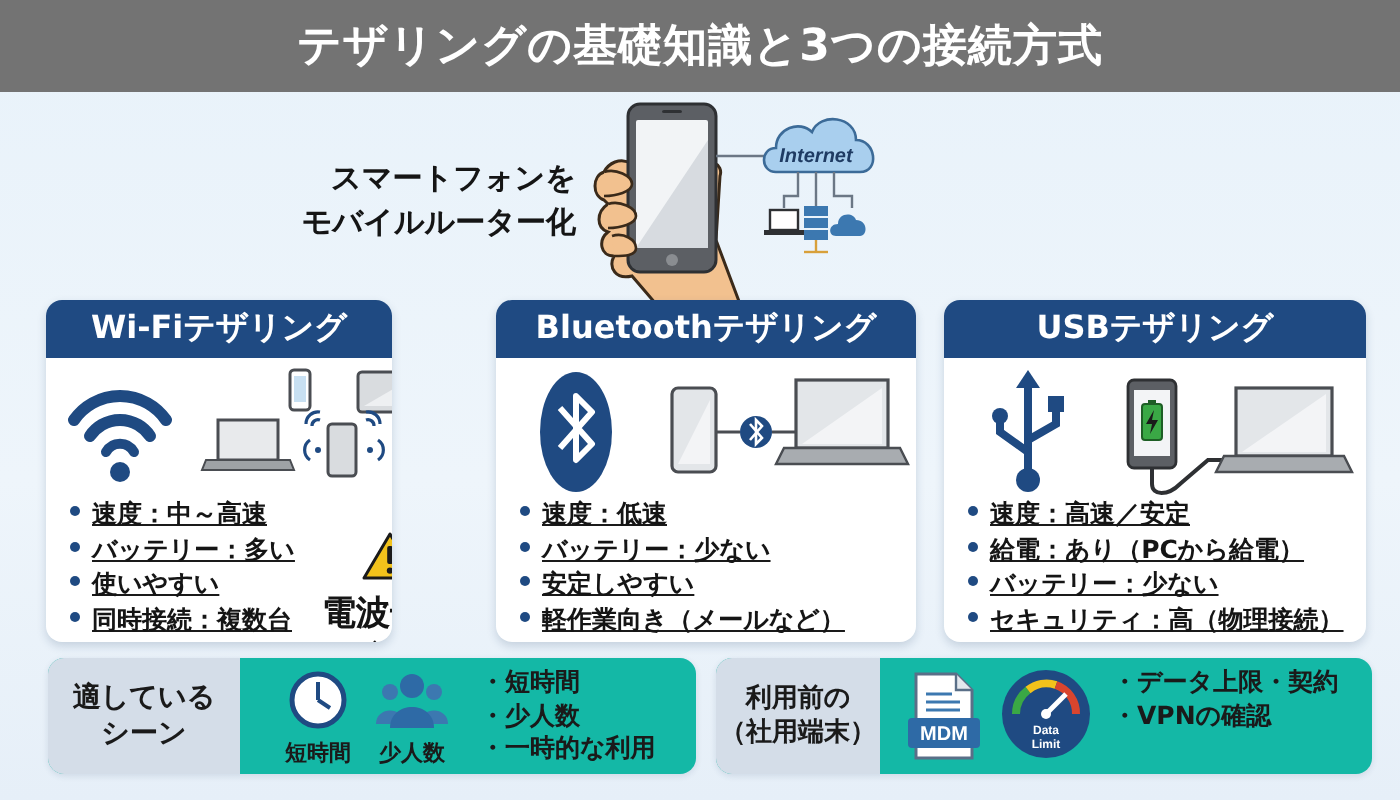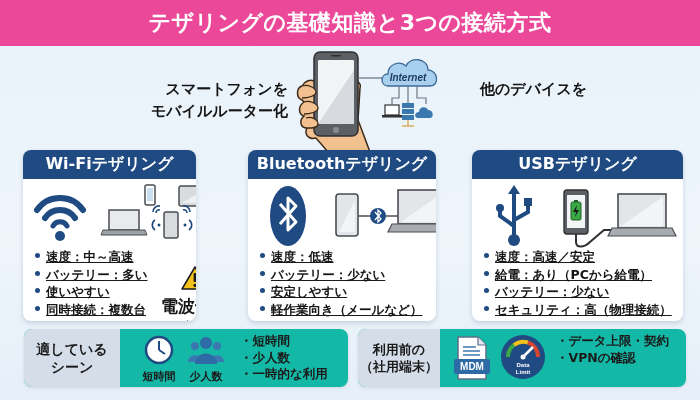--- a/index.html
+++ b/index.html
@@ -5,21 +5,21 @@
   * { box-sizing: border-box; margin: 0; padding: 0; }
   html, body { width: 700px; height: 400px; overflow: hidden; }
   body {
     font-family: "DejaVu Sans", "Liberation Sans", sans-serif;
     background: linear-gradient(180deg, #e8f2fa 0%, #eef5fb 60%, #e6eff8 100%);
     position: relative;
     color: #1a1a1a;
   }
   .header {
     position: absolute; left: 0; top: 0; width: 700px; height: 46px;
-    background: #ec4899;
+    background: #737373;
     display: flex; align-items: center; justify-content: center;
   }
   .header h1 {
     color: #fff; font-size: 22px; font-weight: bold; letter-spacing: 0.5px;
   }
   .intro-left, .intro-right {
     position: absolute; font-size: 15px; font-weight: bold; line-height: 22px; text-align: right; color: #151515;
   }
   .intro-left { left: 118px; top: 78px; width: 170px; }
   .intro-right { left: 480px; top: 78px; width: 130px; text-align: left; }
@@ -37,21 +37,21 @@
   .card-illus { position: absolute; left: 0; top: 32px; width: 100%; height: 68px; }
   .card ul { position: absolute; left: 12px; top: 98px; list-style: none; text-decoration: underline; }
   .card li {
     font-size: 12.5px; font-weight: bold; line-height: 17.5px; color: #151515; white-space: nowrap;
   }
   .card li::before {
     content: ""; display: inline-block; width: 5px; height: 5px; border-radius: 50%;
     background: #1f4a82; margin-right: 6px; vertical-align: middle; position: relative; top: -2px;
   }
   #card-wifi { left: 23px; width: 173px; }
-  #card-bt { left: 248px; width: 188px; }
+  #card-bt { left: 248px; width: 210px; }
   #card-usb { left: 472px; width: 211px; }
   .warn { position: absolute; left: 132px; top: 116px; width: 80px; text-align: center; }
   .warn-label { font-size: 17px; font-weight: bold; color: #151515; margin-top: 1px; text-align: center; }
 
   .bottom-box {
     position: absolute; top: 329px; height: 58px; background: #14b8a6; border-radius: 8px; overflow: hidden;
     box-shadow: 0 1px 3px rgba(30, 60, 100, 0.12);
   }
   .bottom-label {
     position: absolute; left: 0; top: 0; height: 100%; background: #d4dde8;
@@ -108,21 +108,20 @@
     <rect x="108" y="61" width="12" height="5" fill="#3c78b0"></rect>
     <rect x="108" y="67" width="12" height="5" fill="#3c78b0"></rect>
     <line x1="114" y1="72" x2="114" y2="78" stroke="#d8a03a" stroke-width="1.2"></line>
     <line x1="108" y1="78" x2="120" y2="78" stroke="#d8a03a" stroke-width="1.2"></line>
 
     <path d="M124 70 C120 70 120 64 125 64 C125 58 133 58 134 62 C140 62 140 70 136 70 Z" fill="#3c78b0"></path>
   </svg>
 </div>
 
 <div class="intro-right">
-  <div>他のデバイスを</div>
 </div>
 
 <div class="card" id="card-wifi">
   <div class="card-head">Wi-Fiテザリング</div>
   <div class="card-illus">
     <svg width="212" height="68" viewBox="0 0 212 68">
       <g>
         <path d="M14 28 A28 28 0 0 1 60 28" stroke="#1f4a82" stroke-width="6" fill="none" stroke-linecap="round"></path>
         <path d="M22 36 A18 18 0 0 1 52 36" stroke="#1f4a82" stroke-width="6" fill="none" stroke-linecap="round"></path>
         <path d="M30 44 A8 8 0 0 1 44 44" stroke="#1f4a82" stroke-width="5" fill="none" stroke-linecap="round"></path>

